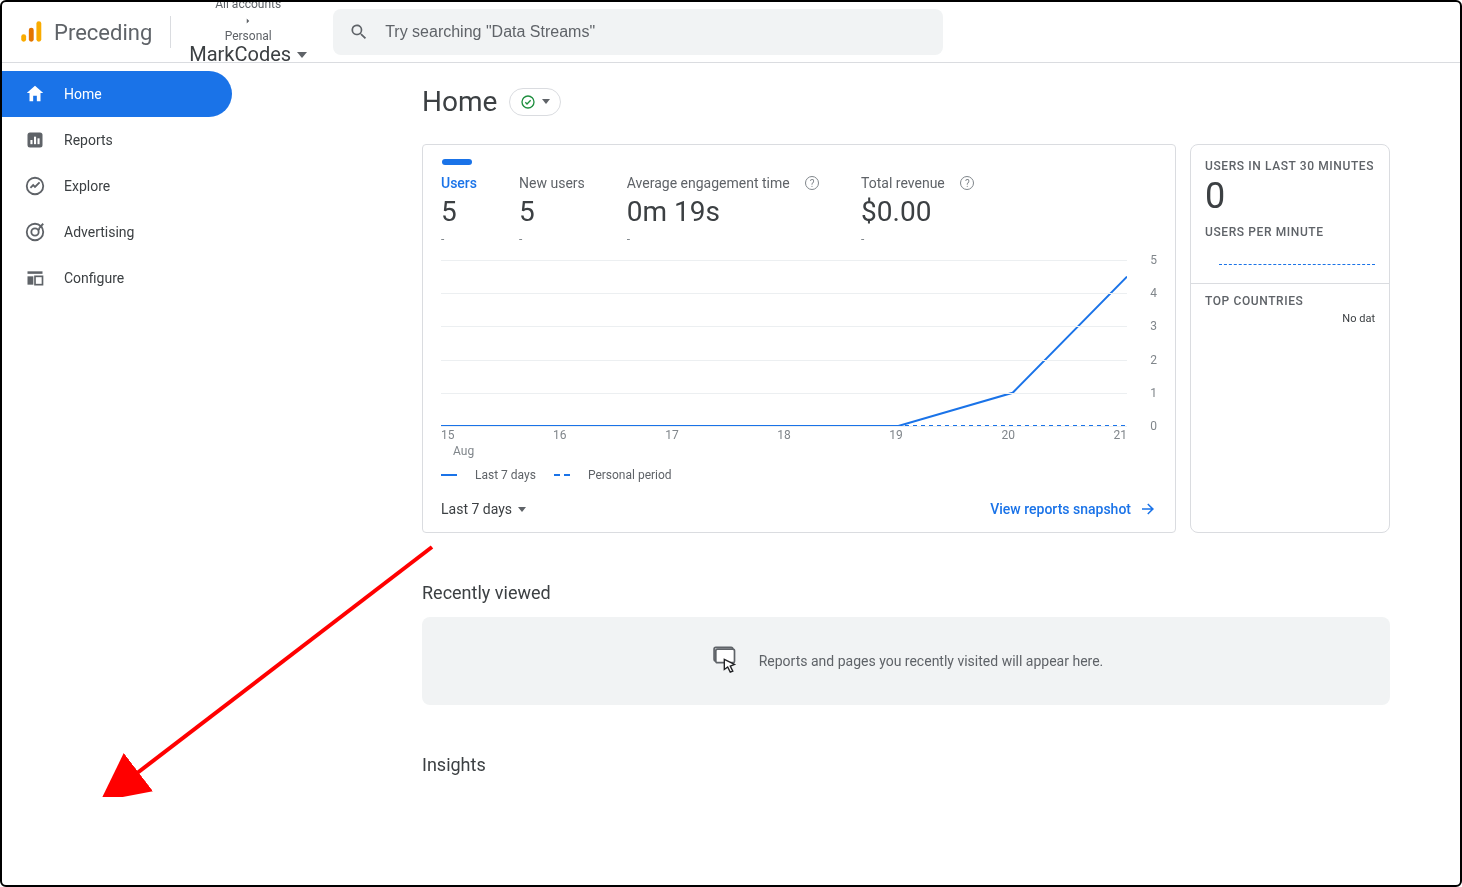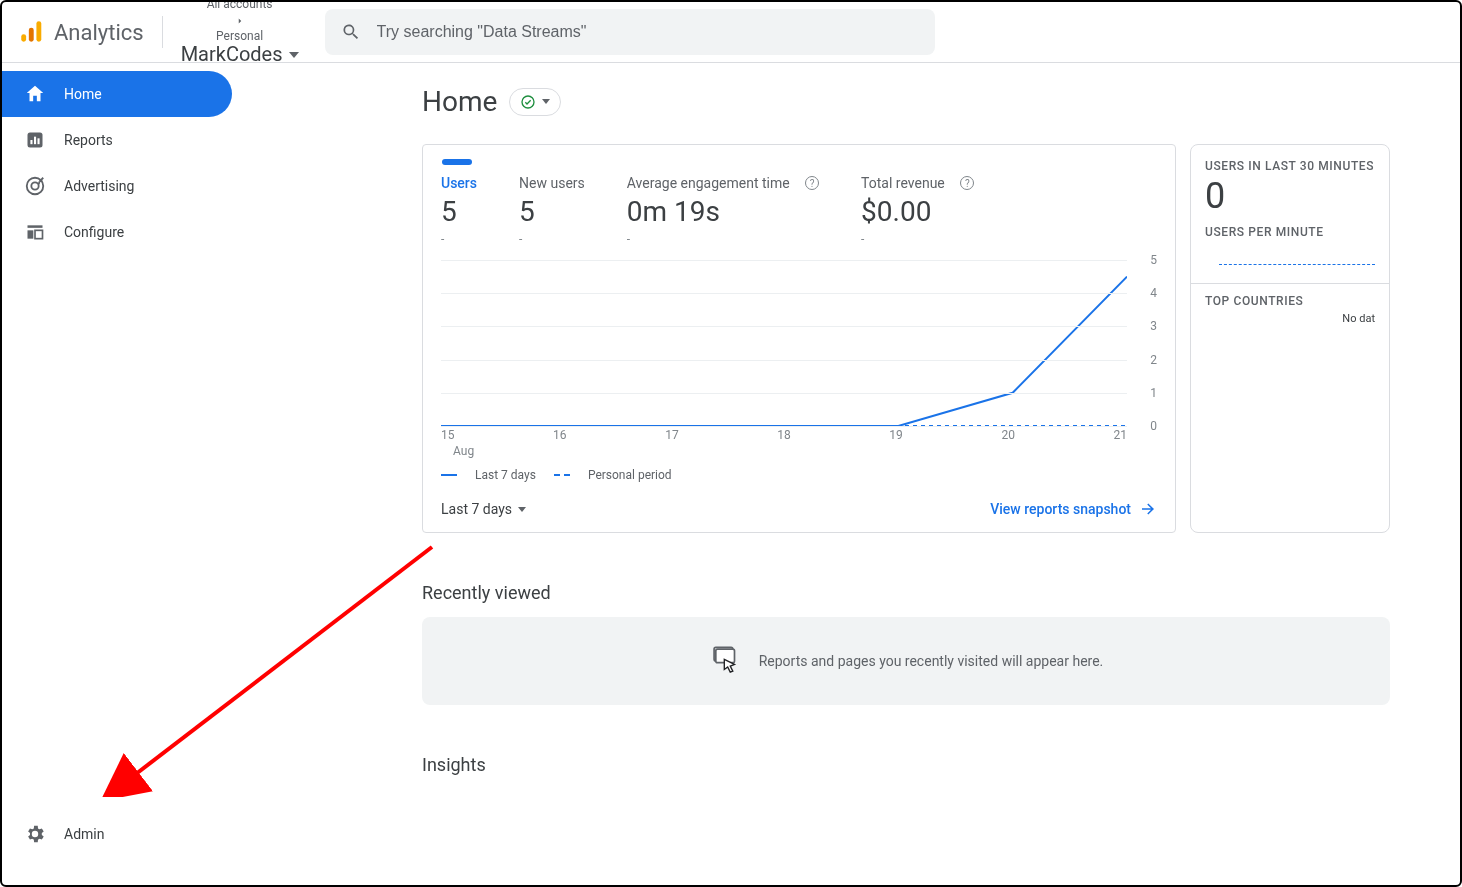--- a/index.html
+++ b/index.html
@@ -93,21 +93,21 @@
 
 <div class="app">
 
   <div class="hdr">
     <div class="logo">
       <svg viewBox="0 0 24 24">
         <rect x="3" y="14" width="4.5" height="7" rx="2.2" fill="#f9ab00"></rect>
         <rect x="10" y="8" width="4.5" height="13" rx="2.2" fill="#e37400"></rect>
         <rect x="17" y="2" width="4.5" height="19" rx="2.2" fill="#f9ab00"></rect>
       </svg>
-      <span class="logo-txt">Analytics</span>
+      <span class="logo-txt">Preceding</span>
     </div>
     <div class="divider"></div>
     <div class="acct">
       <div class="acct-top">
         <span>All accounts</span>
         <svg width="10" height="10" viewBox="0 0 24 24">
             <path fill="#5f6368" d="M9 6l6 6-6 6z"></path>
           </svg>
         <span>Personal</span>
       </div>
@@ -144,46 +144,47 @@
                 <rect x="10.8" y="8" width="2.5" height="9" fill="#fff"></rect>
                 <rect x="15" y="10" width="2.5" height="7" fill="#fff"></rect>
               </svg>
           </span>
           <span>Reports</span>
         </li>
         <li>
           <span class="ic">
             <svg viewBox="0 0 24 24" width="22" height="22">
                 <circle cx="12" cy="12" r="9" fill="none" stroke="#5f6368" stroke-width="2"></circle>
+                <path d="M7 14l3-3 2 2 5-5" fill="none" stroke="#5f6368" stroke-width="2"></path>
+              </svg>
+          </span>
+          <span>Explore</span>
+        </li>
+        <li>
+          <span class="ic">
+            <svg viewBox="0 0 24 24" width="22" height="22">
+                <circle cx="12" cy="12" r="9" fill="none" stroke="#5f6368" stroke-width="2"></circle>
                 <circle cx="12" cy="12" r="4" fill="none" stroke="#5f6368" stroke-width="2"></circle>
                 <path d="M17 7l4-4M17 7l-1 3M17 7l3-1" stroke="#5f6368" stroke-width="2" fill="none"></path>
               </svg>
           </span>
           <span>Advertising</span>
         </li>
         <li>
           <span class="ic">
             <svg viewBox="0 0 24 24" width="20" height="20">
                 <rect x="3" y="4" width="18" height="3" fill="#5f6368"></rect>
                 <rect x="3" y="10" width="7" height="10" fill="#5f6368"></rect>
                 <rect x="12" y="10" width="9" height="10" fill="none" stroke="#5f6368" stroke-width="2"></rect>
               </svg>
           </span>
           <span>Configure</span>
         </li>
       </ul>
       <div class="spacer"></div>
-      <div class="admin">
-        <span class="ic">
-          <svg viewBox="0 0 24 24" width="22" height="22">
-              <path fill="#5f6368" d="M19.4 13a7.5 7.5 0 000-2l2.1-1.6-2-3.5-2.5 1a7.4 7.4 0 00-1.7-1L15 3h-4l-.3 2.9a7.4 7.4 0 00-1.7 1l-2.5-1-2 3.5L6.6 11a7.5 7.5 0 000 2l-2.1 1.6 2 3.5 2.5-1a7.4 7.4 0 001.7 1L11 21h4l.3-2.9a7.4 7.4 0 001.7-1l2.5 1 2-3.5zM12 15.5A3.5 3.5 0 1115.5 12 3.5 3.5 0 0112 15.5z"></path>
-            </svg>
-        </span>
-        <span>Admin</span>
-      </div>
     </div>
 
     <div class="main">
       <div class="page-title">
         <span>Home</span>
         <span class="badge">
           <svg viewBox="0 0 24 24">
               <circle cx="12" cy="12" r="9" fill="none" stroke="#1e8e3e" stroke-width="2"></circle>
               <path d="M8 12.5l2.5 2.5L16 9.5" fill="none" stroke="#1e8e3e" stroke-width="2"></path>
             </svg>

